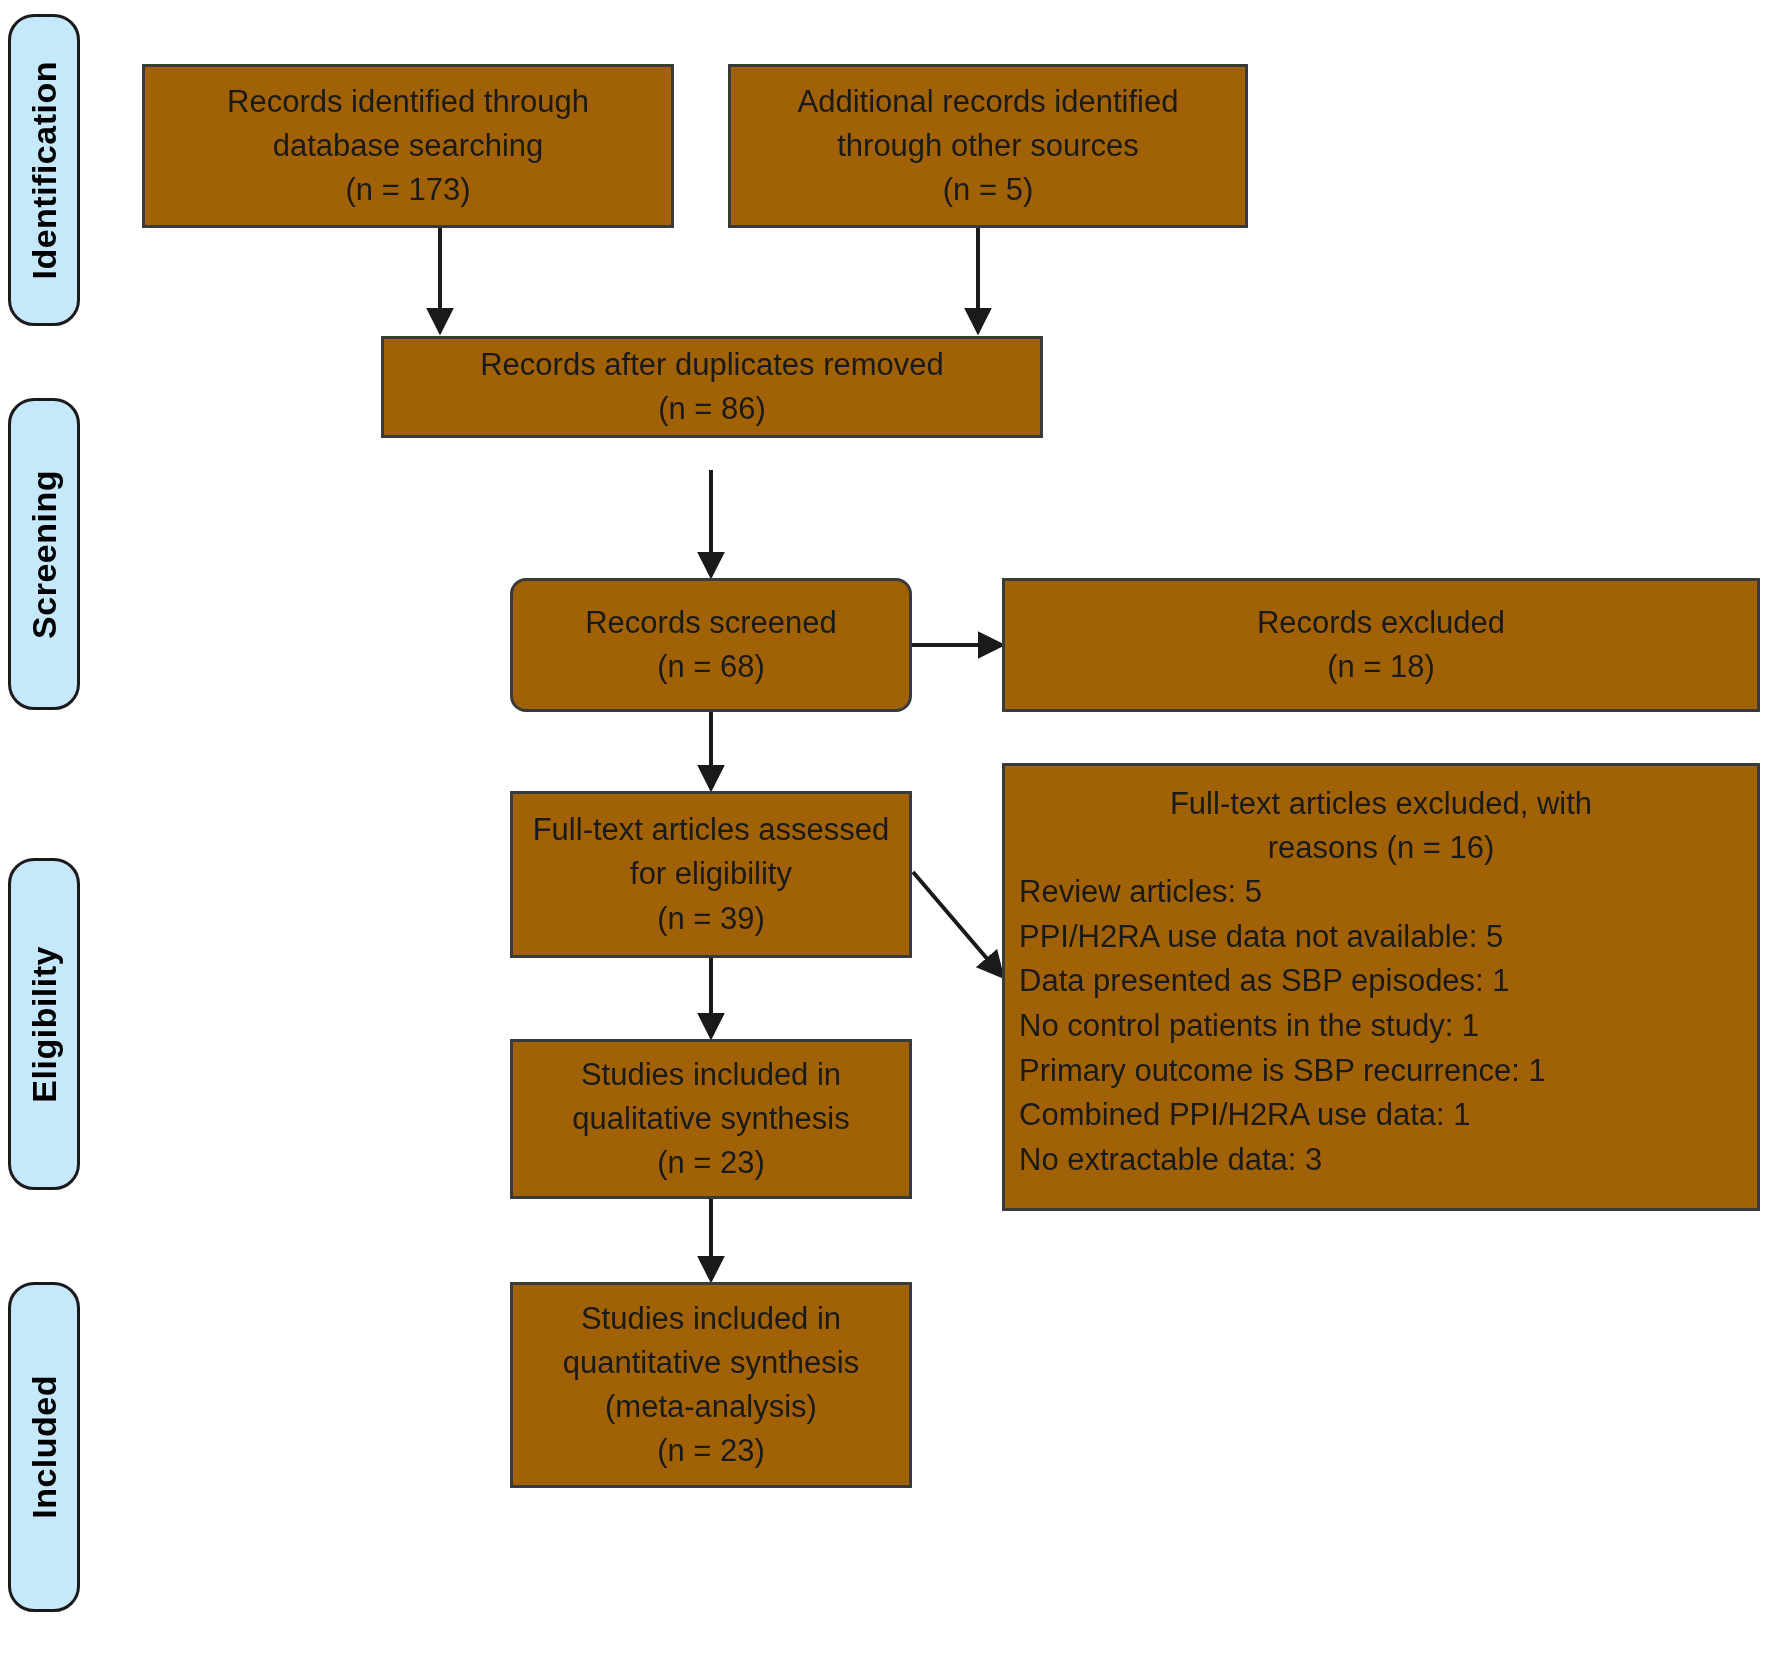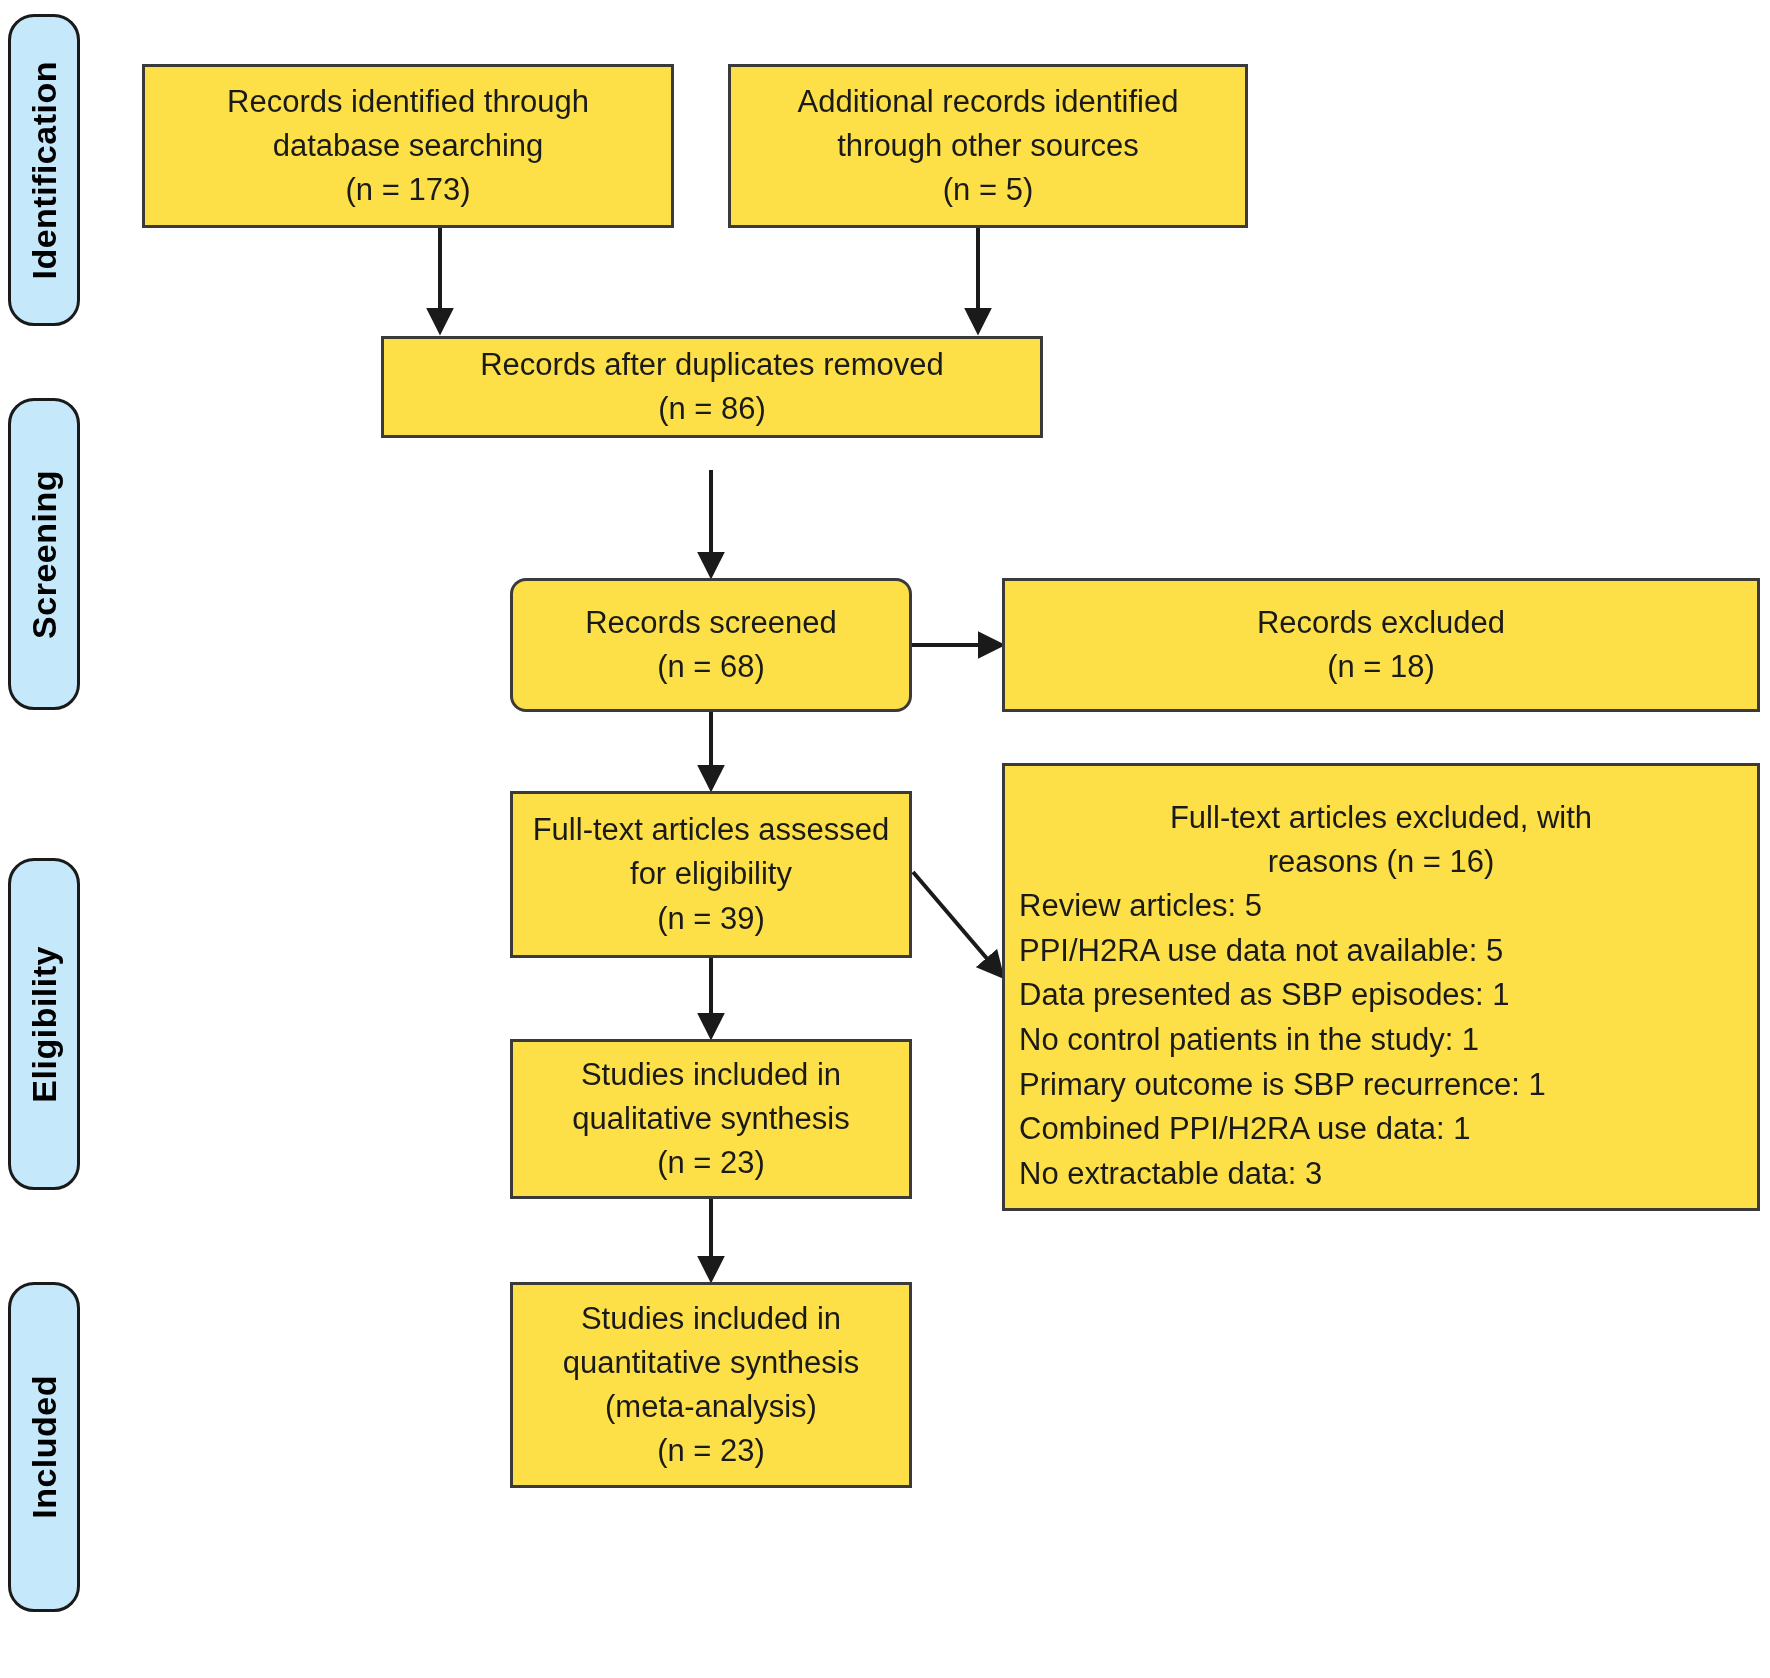--- a/index.html
+++ b/index.html
@@ -36,21 +36,21 @@
     font-size: 34px;
     letter-spacing: 0.5px;
     color: #000000;
     white-space: nowrap;
   }
 
   
   .box {
     position: absolute;
     box-sizing: border-box;
-    background: #fde047;
+    background: #a16207;
     border: 3px solid #3a3a3a;
     display: flex;
     align-items: center;
     justify-content: center;
     text-align: center;
   }
   .box-text {
     font-size: 31px;
     line-height: 1.42;
     color: #1a1a1a;
@@ -62,21 +62,20 @@
   .box.reasons {
     display: block;
     padding: 16px 14px 10px 14px;
   }
   .reasons-title {
     font-size: 31px;
     line-height: 1.42;
     color: #1a1a1a;
     text-align: center;
     white-space: pre-line;
-    margin-top: 14px;
   }
   .reasons-list {
     margin: 0;
     padding: 0;
     list-style: none;
     text-align: left;
   }
   .reasons-list li {
     font-size: 31px;
     line-height: 1.44;

